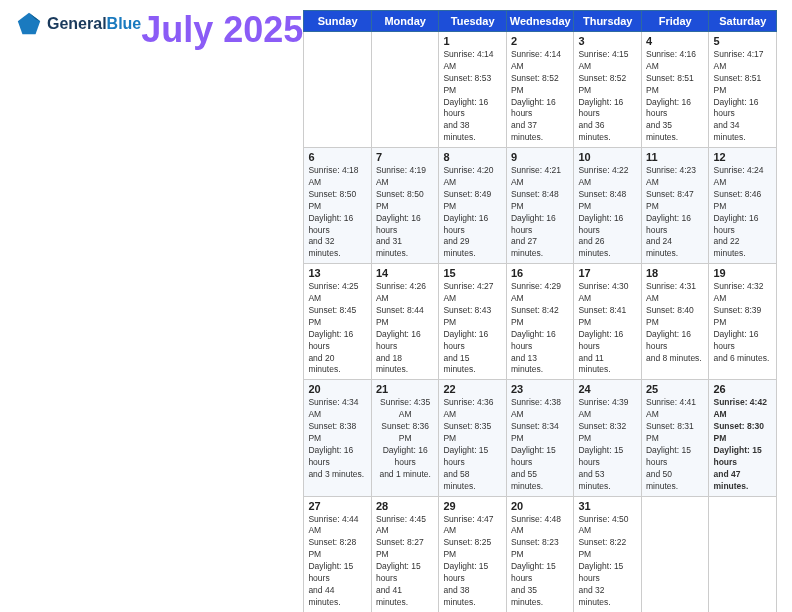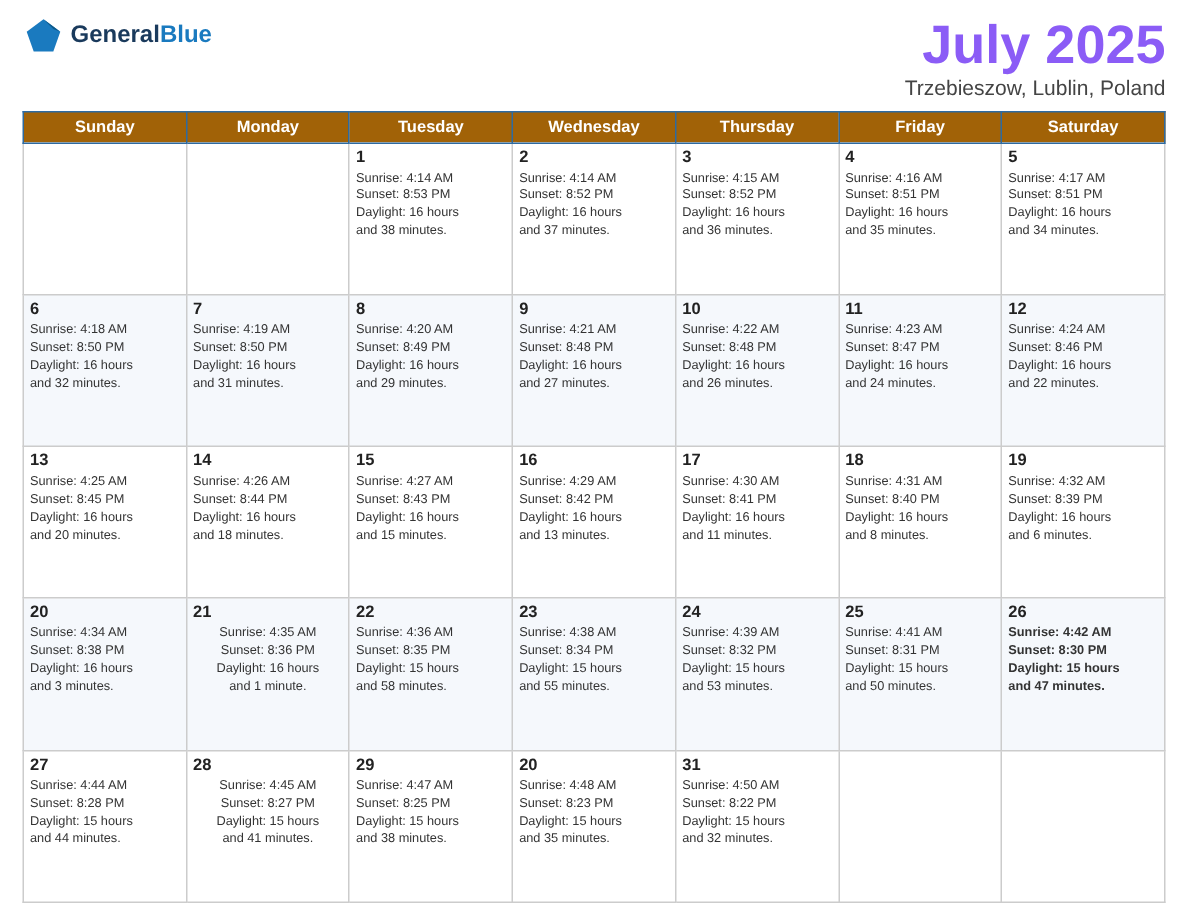--- a/index.html
+++ b/index.html
@@ -8,21 +8,20 @@
       background: #fff;
       width: 792px;
       height: 612px;
       overflow: hidden;
     }
     .page {
       width: 792px;
       height: 612px;
       padding: 10px 15px;
       display: flex;
-      flex-direction: column;
     }
     .header {
       display: flex;
       justify-content: space-between;
       align-items: flex-start;
       margin-bottom: 8px;
     }
     .logo {
       display: flex;
       align-items: center;
@@ -88,39 +87,38 @@
     .day-info {
       font-size: 8.5px;
       color: #333;
       line-height: 1.4;
     }
     .empty-cell {
       background: #f9f9f9;
     }
     tr:nth-child(odd) td { background: #fff; }
     tr:nth-child(even) td { background: #f5f8fc; }
-    .calendar thead tr th { background: #a16207; }
+    .calendar thead tr th { background: #1d4ed8; }
   </style>
 </head>
 <body>
 
 <div class="page">
   <div class="header">
     <div class="logo">
       <svg class="logo-icon" viewBox="0 0 30 30">
         <polygon points="15,3 27,12 22,26 8,26 3,12" fill="#1a7abf"></polygon>
         <polygon points="15,3 27,12 22,10 15,3" fill="#0d5a8a"></polygon>
       </svg>
       <div>
         <div class="logo-text">General<span class="logo-blue">Blue</span></div>
       </div>
     </div>
     <div class="title-block">
       <div class="main-title">July 2025</div>
-      <div class="subtitle">Trzebieszow, Lublin, Poland</div>
     </div>
   </div>
 
   <table class="calendar">
     <thead>
       <tr>
         <th>Sunday</th>
         <th>Monday</th>
         <th>Tuesday</th>
         <th>Wednesday</th>
@@ -325,21 +323,21 @@
         <tr>
           <td>
             <span class="day-num">27</span>
             <div class="day-info" style="white-space: pre-line;">Sunrise: 4:44 AM
 Sunset: 8:28 PM
 Daylight: 15 hours
 and 44 minutes.</div>
           </td>
           <td>
             <span class="day-num">28</span>
-            <div class="day-info" style="white-space: pre-line; text-align: center;">Sunrise: 4:45 AM
+            <div class="day-info" style="white-space: pre-line;">Sunrise: 4:45 AM
 Sunset: 8:27 PM
 Daylight: 15 hours
 and 41 minutes.</div>
           </td>
           <td>
             <span class="day-num">29</span>
             <div class="day-info" style="white-space: pre-line;">Sunrise: 4:47 AM
 Sunset: 8:25 PM
 Daylight: 15 hours
 and 38 minutes.</div>

